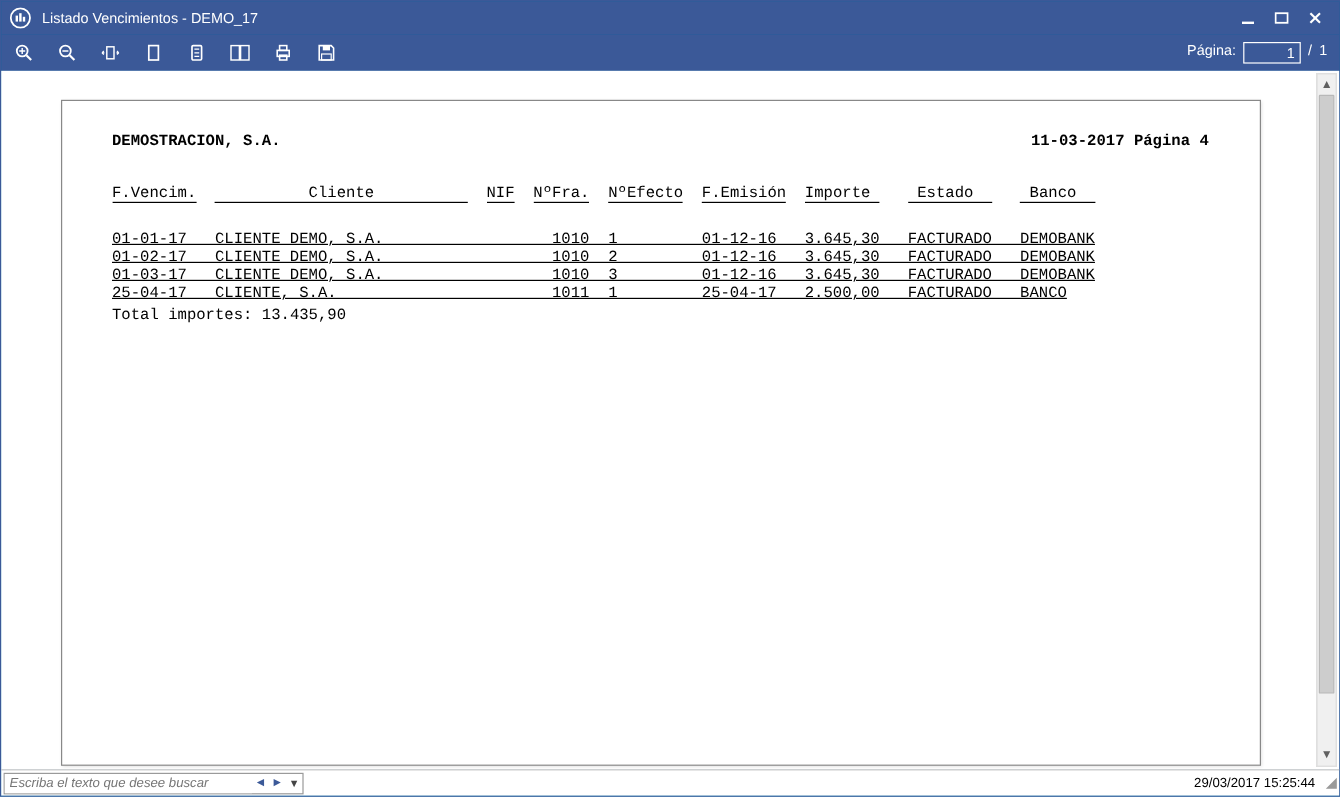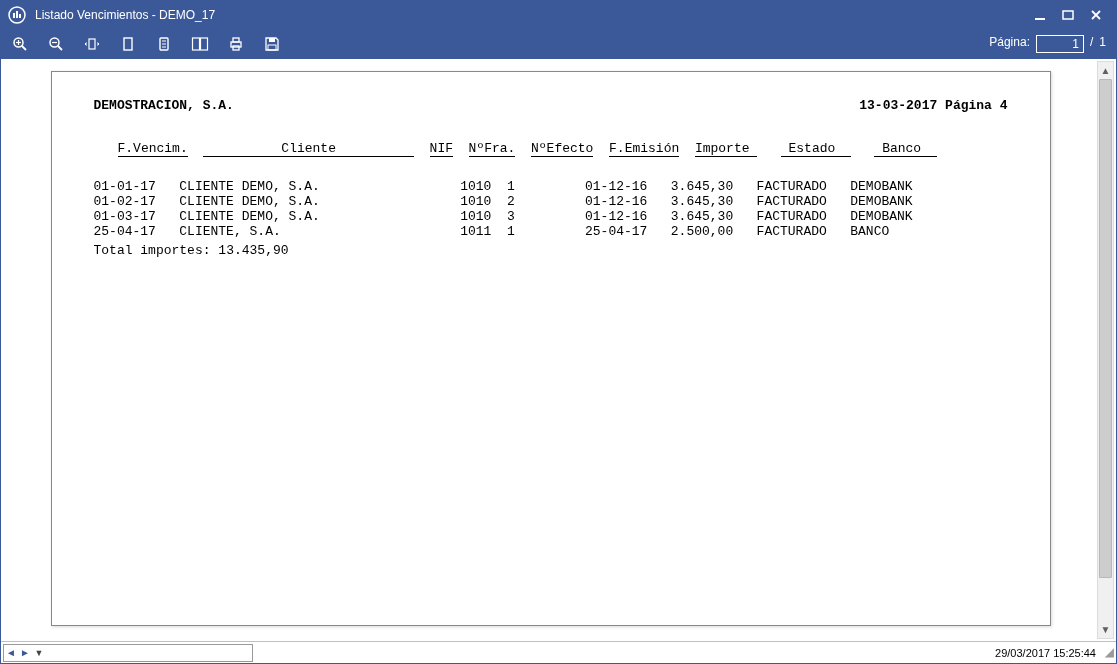--- a/index.html
+++ b/index.html
@@ -10,28 +10,28 @@
   .titlebar .title { flex:1; font-size:12px; }
   .titlebar .win-btns { display:flex; gap:14px; padding-right:6px; }
   .titlebar .win-btns span { cursor:pointer; width:14px; text-align:center; }
   .toolbar { background:#3b5998; color:#fff; height:30px; display:flex; align-items:center; padding:0 10px; }
   .toolbar .icons { display:flex; gap:18px; align-items:center; }
   .toolbar .icons span { cursor:pointer; display:flex; align-items:center; justify-content:center; width:18px; height:18px; }
   .toolbar .spacer { flex:1; }
   .toolbar .page-ctrl { display:flex; align-items:flex-start; gap:6px; font-size:12px; }
   .toolbar .page-ctrl input { width:48px; height:18px; background:#3b5998; color:#fff; border:1px solid #fff; text-align:right; padding:0 4px; font-size:12px; }
   .viewer { flex:1; background:#fff; position:relative; overflow:hidden; }
-  .viewer-inner { position:absolute; inset:0; overflow:auto; padding:12px 24px 8px 8px; }
+  .viewer-inner { position:absolute; inset:0; overflow:auto; padding:24px 24px 8px 8px; }
   .page { background:#fff; border:1px solid #888; box-shadow:1px 1px 3px rgba(0,0,0,0.15); margin:0 auto; width:1000px; min-height:555px; padding:26px 42px; font-family:"Courier New", monospace; font-size:13px; line-height:15px; color:#000; }
   .doc-head { display:flex; justify-content:space-between; font-weight:bold; margin-bottom:28px; }
   .doc-head .center { text-align:center; flex:1; }
   .doc-head .right { text-align:right; white-space:nowrap; }
-  .col-headers { display:flex; white-space:pre; margin-bottom:22px;margin-left:24px; }
+  .col-headers { display:flex; white-space:pre; margin-bottom:22px; }
   .col-headers span { border-bottom:1px solid #000; }
-  .data-rows { white-space:pre; }
+  .data-rows { white-space:pre;text-decoration:underline; }
   .total { white-space:pre; margin-top:4px; }
   .scrollbar-v { position:absolute; right:2px; top:2px; bottom:2px; width:17px; background:#f0f0f0; border:1px solid #dcdcdc; }
   .scrollbar-v .arrow { height:17px; display:flex; align-items:center; justify-content:center; color:#606060; font-size:10px; cursor:pointer; }
   .scrollbar-v .track { position:absolute; top:17px; bottom:17px; left:0; right:0; }
   .scrollbar-v .thumb { position:absolute; left:1px; right:1px; top:0; height:92%; background:#cdcdcd; border:1px solid #b8b8b8; border-radius:1px; }
   .scrollbar-v .arrow.bottom { position:absolute; bottom:0; left:0; right:0; }
   .statusbar { height:22px; border-top:1px solid #c0c0c0; display:flex; align-items:center; background:#fff; font-size:11px; }
   .statusbar .search { border:1px solid #9a9a9a; height:18px; margin:0 2px; display:flex; align-items:center; width:250px; }
   .statusbar .search input { border:none; outline:none; flex:1; font-style:italic; color:#777; padding:0 4px; font-size:11px; height:16px; }
   .statusbar .search .nav-btn { width:14px; text-align:center; color:#3b5998; cursor:pointer; font-size:10px; }
@@ -141,38 +141,39 @@
       <span>/</span>
       <span>1</span>
     </div>
   </div>
 
   <div class="viewer">
     <div class="viewer-inner">
       <div class="page">
         <div class="doc-head">
           <div>DEMOSTRACION, S.A.</div>
-          <div class="right"><span>13-03-2017</span> <span>Página 4</span></div>
+          <div class="right"><span>11-03-2017</span> <span>Página 4</span></div>
         </div>
         <div class="col-headers" id="col-headers"><span>F.Vencim.</span><span style="border-bottom: none;">  </span><span>          Cliente          </span><span style="border-bottom: none;">  </span><span>NIF</span><span style="border-bottom: none;">  </span><span>NºFra.</span><span style="border-bottom: none;">  </span><span>NºEfecto</span><span style="border-bottom: none;">  </span><span>F.Emisión</span><span style="border-bottom: none;">  </span><span>Importe </span><span style="border-bottom: none;">   </span><span> Estado  </span><span style="border-bottom: none;">   </span><span> Banco  </span></div>
         <div class="data-rows" id="data-rows"><div>01-01-17   CLIENTE DEMO, S.A.                  1010  1         01-12-16   3.645,30   FACTURADO   DEMOBANK</div><div>01-02-17   CLIENTE DEMO, S.A.                  1010  2         01-12-16   3.645,30   FACTURADO   DEMOBANK</div><div>01-03-17   CLIENTE DEMO, S.A.                  1010  3         01-12-16   3.645,30   FACTURADO   DEMOBANK</div><div>25-04-17   CLIENTE, S.A.                       1011  1         25-04-17   2.500,00   FACTURADO   BANCO</div></div>
         <div class="total"><span>Total importes:</span> <span>13.435,90</span></div>
       </div>
     </div>
     <div class="scrollbar-v">
       <div class="arrow">▲</div>
       <div class="track">
           <div class="thumb"></div>
         </div>
       <div class="arrow bottom">▼</div>
     </div>
   </div>
 
   <div class="statusbar">
     <div class="search">
+      <input type="text" placeholder="Escriba el texto que desee buscar" style="">
       <span class="nav-btn">◄</span>
       <span class="nav-btn">►</span>
       <span class="drop">▼</span>
     </div>
     <div class="spacer"></div>
     <div class="datetime">29/03/2017 15:25:44</div>
     <div class="resize">◢</div>
   </div>
 
 </div>

